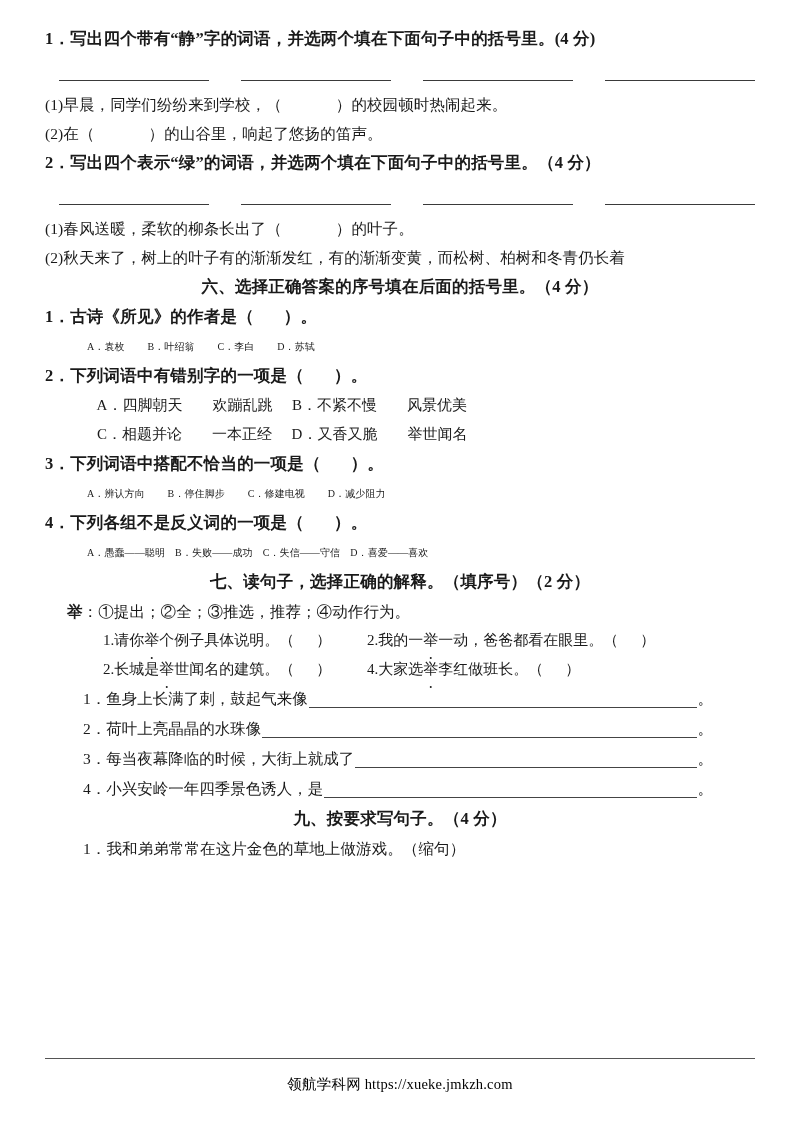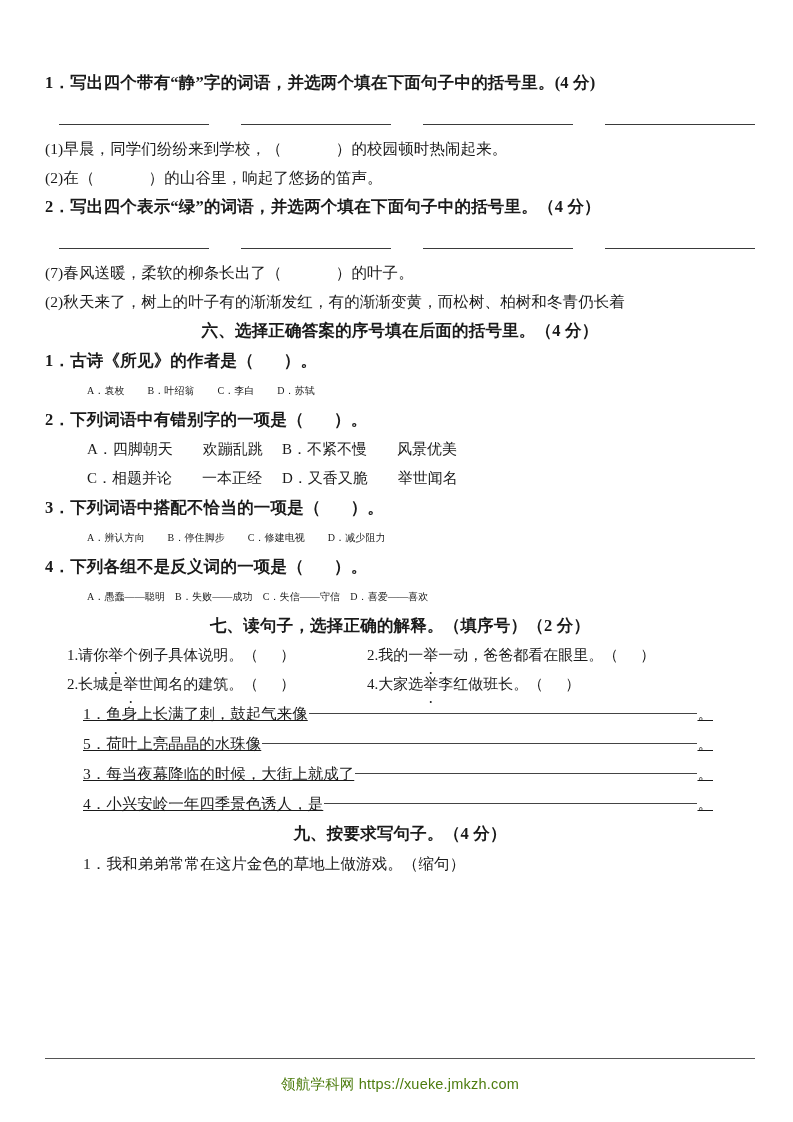--- a/index.html
+++ b/index.html
@@ -15,21 +15,21 @@
     font-family: "Liberation Serif", "DejaVu Serif", serif;
     color: #1a1a1a;
     overflow: hidden;
   }
   .page {
     position: absolute;
     left: 0; top: 0;
     width: 793px;
     height: 1122px;
     box-sizing: border-box;
-    padding: 68px 38px 0 45px;
+    padding: 24px 38px 0 45px;
   }
   
   .q-head {
     font-weight: bold;
     font-size: 16.5px;
     line-height: 30px;
     letter-spacing: 0.2px;
     white-space: nowrap;
   }
   .sec-head {
@@ -71,23 +71,22 @@
   .pblank { display: inline-block; width: 54px; }
   .pblank-sm { display: inline-block; width: 30px; }
   .pblank-xs { display: inline-block; width: 22px; }
 
   
   .fillrow {
     font-size: 15.5px;
     line-height: 30px;
     padding-left: 38px;
     display: flex;
-    align-items: flex-start;
-    white-space: nowrap;
-    text-decoration: underline;
+    align-items: center;
+    white-space: nowrap;
   }
   .fillrow .lead { flex: 0 0 auto; }
   .fillrow .ul {
     flex: 1 1 auto;
     border-bottom: 1.3px solid #444;
     margin: 0 1px -2px 1px;
     height: 14px;
     min-width: 40px;
   }
   .fillrow .tail { flex: 0 0 auto; font-size: 15.5px; }
@@ -109,40 +108,40 @@
     border-radius: 50%;
     background: #1a1a1a;
   }
 
   
   .opt-grid2 {
     padding-left: 42px;
     font-size: 15px;
     line-height: 29px;
   }
-  .opt-grid2 .cell { display: inline-block; }
+  .opt-grid2 .cell { display: inline-block; text-align: center; }
   .w-a { width: 195px; }
   .w-b { width: 195px; font-family: Liberation Serif, serif; }
 
   
   .footer {
     position: absolute;
     left: 45px;
     right: 38px;
     bottom: 28px;
     text-align: center;
   }
   .footer-rule {
     border-top: 1.4px solid #555;
     margin-bottom: 16px;
   }
   .footer-txt {
-    font-family: Liberation Sans, sans-serif;
+    font-family: Liberation Serif, serif;
     font-size: 14.5px;
-    color: #4d7c0f;
+    color: #000000;
     letter-spacing: 0.2px;
   }
 </style>
 </head>
 <body>
 
 <div class="page">
 
   <div class="q-head">1．写出四个带有“静”字的词语，并选两个填在下面句子中的括号里。(4 分)</div>
 
@@ -159,55 +158,56 @@
 
   <div class="q-head">2．写出四个表示“绿”的词语，并选两个填在下面句子中的括号里。（4 分）</div>
 
   <div class="rule-row">
     <div class="rule"></div>
     <div class="rule"></div>
     <div class="rule"></div>
     <div class="rule"></div>
   </div>
 
-  <div class="sub-line"><span>(7)春风送暖，柔软的柳条长出了（</span><span class="pblank"></span><span>）的叶子。</span></div>
+  <div class="sub-line"><span>(1)春风送暖，柔软的柳条长出了（</span><span class="pblank"></span><span>）的叶子。</span></div>
 
   <div class="sub-line">(2)秋天来了，树上的叶子有的渐渐发红，有的渐渐变黄，而松树、柏树和冬青仍长着</div>
 
   <div class="sec-head">六、选择正确答案的序号填在后面的括号里。（4 分）</div>
 
   <div class="q-head"><span>1．古诗《所见》的作者是（</span><span class="pblank-sm"></span><span>）。</span></div>
   <div class="opt-line">A．袁枚　　 B．叶绍翁　　 C．李白　　 D．苏轼</div>
 
   <div class="q-head"><span>2．下列词语中有错别字的一项是（</span><span class="pblank-sm"></span><span>）。</span></div>
   <div class="opt-grid2"><span class="cell w-a">A．四脚朝天　　欢蹦乱跳</span><span class="cell w-b">B．不紧不慢　　风景优美</span></div>
   <div class="opt-grid2"><span class="cell w-a">C．相题并论　　一本正经</span><span class="cell w-b">D．又香又脆　　举世闻名</span></div>
 
   <div class="q-head"><span>3．下列词语中搭配不恰当的一项是（</span><span class="pblank-sm"></span><span>）。</span></div>
   <div class="opt-line">A．辨认方向　　 B．停住脚步　　 C．修建电视　　 D．减少阻力</div>
 
   <div class="q-head"><span>4．下列各组不是反义词的一项是（</span><span class="pblank-sm"></span><span>）。</span></div>
   <div class="opt-line">A．愚蠢——聪明　B．失败——成功　C．失信——守信　D．喜爱——喜欢</div>
 
   <div class="sec-head">七、读句子，选择正确的解释。（填序号）（2 分）</div>
 
+  <div class="sub-line indent2"><b>举</b><span>：①提出；②全；③推选，推荐；④动作行为。</span></div>
 
   <div class="opt-grid2" style="padding-left:22px;"><span class="cell" style="width:300px;"><span>1.请你</span><span class="dot">举</span><span>个例子具体说明。（</span><span class="pblank-xs"></span><span>）</span></span><span class="cell"><span>2.我的一</span><span class="dot">举</span><span>一动，爸爸都看在眼里。（</span><span class="pblank-xs"></span><span>）</span></span></div>
 
   <div class="opt-grid2" style="padding-left:22px;"><span class="cell" style="width:300px;"><span>2.长城是</span><span class="dot">举</span><span>世闻名的建筑。（</span><span class="pblank-xs"></span><span>）</span></span><span class="cell"><span>4.大家选</span><span class="dot">举</span><span>李红做班长。（</span><span class="pblank-xs"></span><span>）</span></span></div>
 
 
   <div class="fillrow cap">
       <span class="lead">1．鱼身上长满了刺，鼓起气来像</span>
       <span class="ul"></span>
       <span class="tail">。</span>
     </div>
 
   <div class="fillrow cap">
-      <span class="lead">5．荷叶上亮晶晶的水珠像</span>
+      <span class="lead">2．荷叶上亮晶晶的水珠像</span>
       <span class="ul"></span>
       <span class="tail">。</span>
     </div>
 
   <div class="fillrow cap">
       <span class="lead">3．每当夜幕降临的时候，大街上就成了</span>
       <span class="ul"></span>
       <span class="tail">。</span>
     </div>
 

